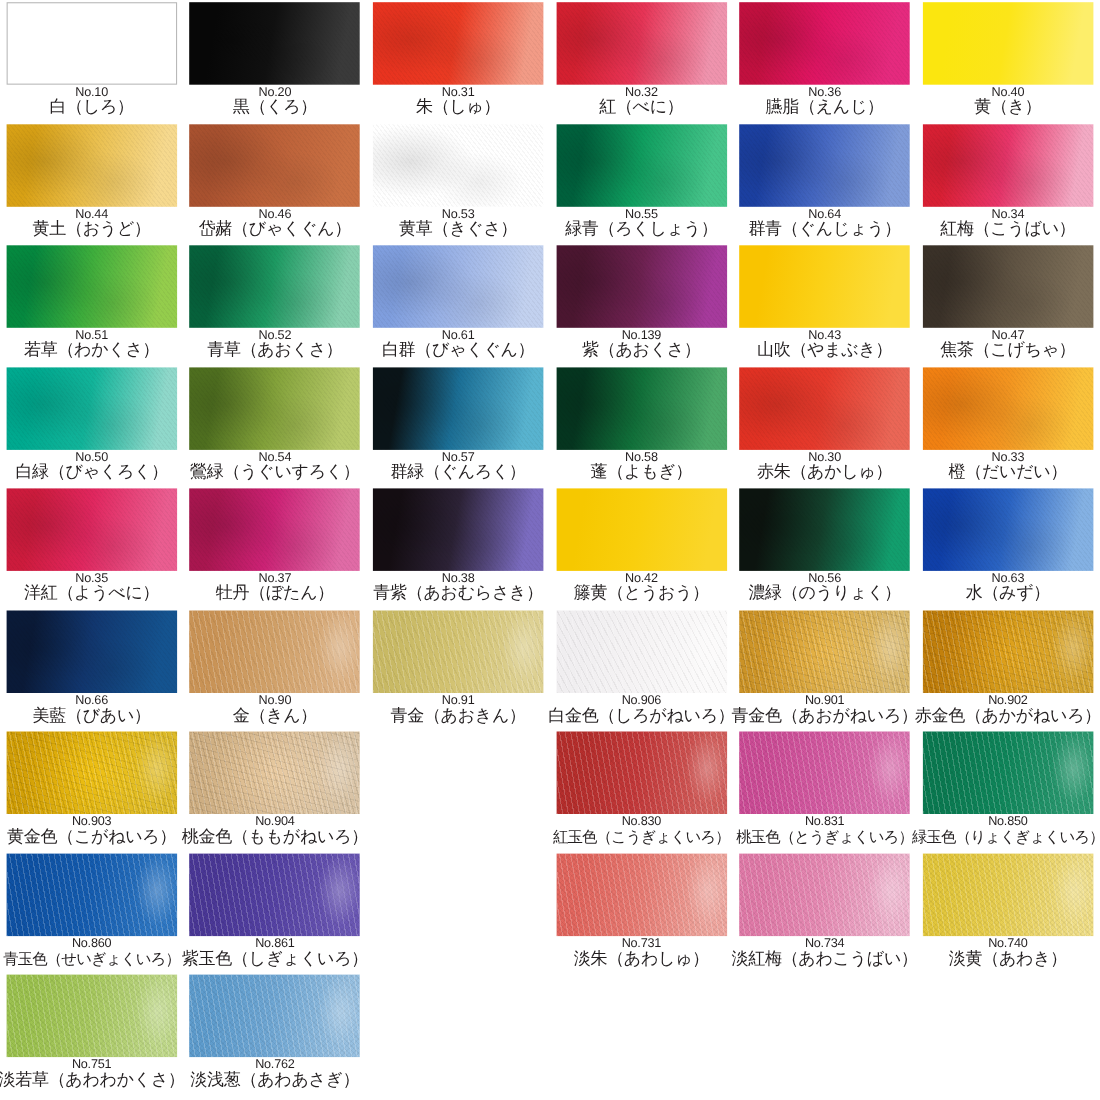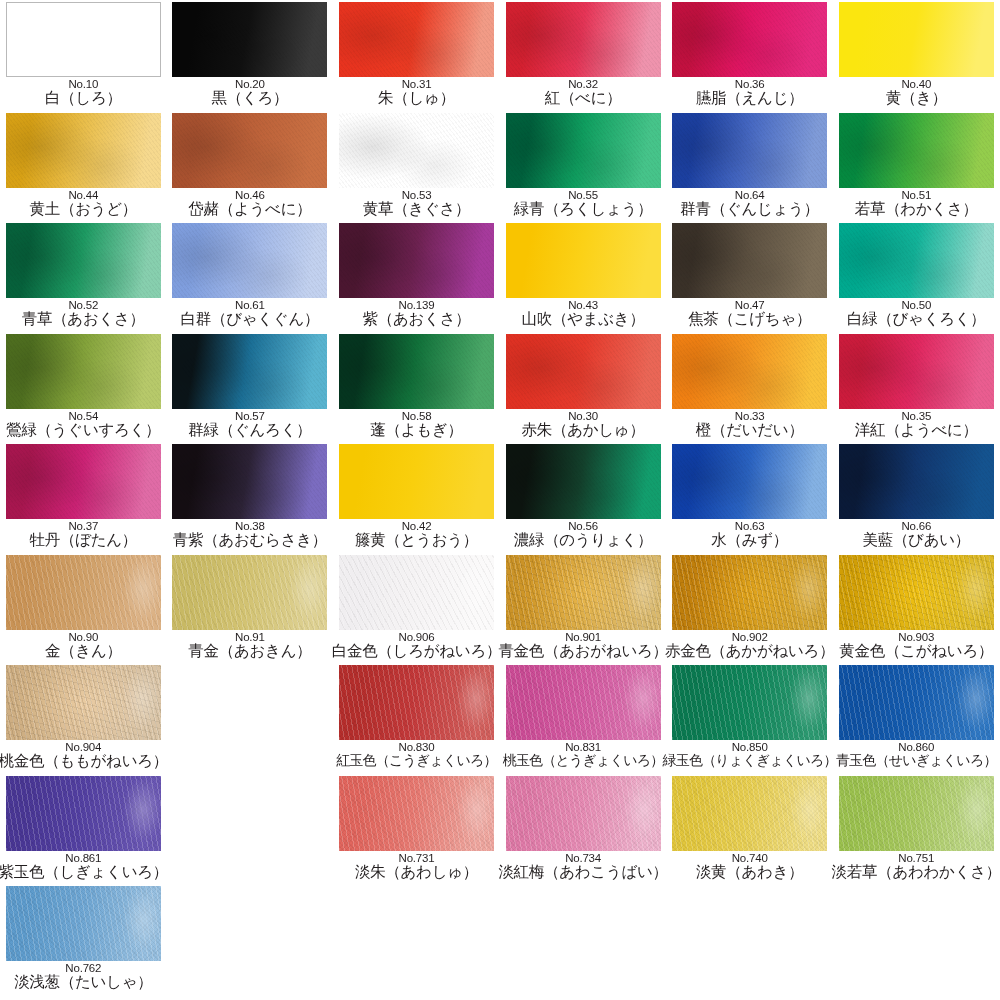--- a/index.html
+++ b/index.html
@@ -112,21 +112,21 @@
           <div class="tex" style="background: radial-gradient(60% 70% at 22% 45%, rgba(0, 0, 0, 0.22), rgba(0, 0, 0, 0) 62%), radial-gradient(40% 55% at 62% 70%, rgba(0, 0, 0, 0.12), rgba(0, 0, 0, 0) 65%), repeating-linear-gradient(52deg, rgba(0, 0, 0, 0.07) 0px, rgba(0, 0, 0, 0.07) 1px, rgba(0, 0, 0, 0) 1px, rgba(0, 0, 0, 0) 3px);"></div>
         </div>
         <div class="code">No.44</div>
         <div class="name">黄土（おうど）</div>
       </div>
       <div class="cell">
         <div class="swatch" style="background: linear-gradient(100deg, rgb(168, 81, 47) 0%, rgb(168, 81, 47) 16%, rgb(187, 96, 56) 48%, rgb(201, 112, 67) 88%, rgb(201, 112, 67) 100%);">
           <div class="tex" style="background: radial-gradient(60% 70% at 22% 45%, rgba(0, 0, 0, 0.22), rgba(0, 0, 0, 0) 62%), radial-gradient(40% 55% at 62% 70%, rgba(0, 0, 0, 0.12), rgba(0, 0, 0, 0) 65%), repeating-linear-gradient(52deg, rgba(0, 0, 0, 0.07) 0px, rgba(0, 0, 0, 0.07) 1px, rgba(0, 0, 0, 0) 1px, rgba(0, 0, 0, 0) 3px);"></div>
         </div>
         <div class="code">No.46</div>
-        <div class="name">岱赭（ようべに）</div>
+        <div class="name">岱赭（びゃくぐん）</div>
       </div>
       <div class="cell">
         <div class="swatch">
           <div class="tex" style="background: radial-gradient(60% 70% at 22% 45%, rgba(0, 0, 0, 0.22), rgba(0, 0, 0, 0) 62%), radial-gradient(40% 55% at 62% 70%, rgba(0, 0, 0, 0.12), rgba(0, 0, 0, 0) 65%), repeating-linear-gradient(52deg, rgba(0, 0, 0, 0.07) 0px, rgba(0, 0, 0, 0.07) 1px, rgba(0, 0, 0, 0) 1px, rgba(0, 0, 0, 0) 3px);"></div>
         </div>
         <div class="code">No.53</div>
         <div class="name">黄草（きぐさ）</div>
       </div>
       <div class="cell">
         <div class="swatch" style="background: linear-gradient(100deg, rgb(0, 96, 60) 0%, rgb(0, 96, 60) 16%, rgb(15, 158, 95) 48%, rgb(70, 196, 138) 88%, rgb(70, 196, 138) 100%);">
@@ -134,20 +134,27 @@
         </div>
         <div class="code">No.55</div>
         <div class="name">緑青（ろくしょう）</div>
       </div>
       <div class="cell">
         <div class="swatch" style="background: linear-gradient(100deg, rgb(27, 63, 160) 0%, rgb(27, 63, 160) 16%, rgb(70, 104, 194) 48%, rgb(127, 155, 216) 88%, rgb(127, 155, 216) 100%);">
           <div class="tex" style="background: radial-gradient(60% 70% at 22% 45%, rgba(0, 0, 0, 0.22), rgba(0, 0, 0, 0) 62%), radial-gradient(40% 55% at 62% 70%, rgba(0, 0, 0, 0.12), rgba(0, 0, 0, 0) 65%), repeating-linear-gradient(52deg, rgba(0, 0, 0, 0.07) 0px, rgba(0, 0, 0, 0.07) 1px, rgba(0, 0, 0, 0) 1px, rgba(0, 0, 0, 0) 3px);"></div>
         </div>
         <div class="code">No.64</div>
         <div class="name">群青（ぐんじょう）</div>
+      </div>
+      <div class="cell">
+        <div class="swatch" style="background: linear-gradient(100deg, rgb(216, 31, 51) 0%, rgb(216, 31, 51) 16%, rgb(232, 53, 106) 48%, rgb(243, 170, 196) 88%, rgb(243, 170, 196) 100%);">
+          <div class="tex" style="background: radial-gradient(60% 70% at 22% 45%, rgba(0, 0, 0, 0.22), rgba(0, 0, 0, 0) 62%), radial-gradient(40% 55% at 62% 70%, rgba(0, 0, 0, 0.12), rgba(0, 0, 0, 0) 65%), repeating-linear-gradient(52deg, rgba(0, 0, 0, 0.07) 0px, rgba(0, 0, 0, 0.07) 1px, rgba(0, 0, 0, 0) 1px, rgba(0, 0, 0, 0) 3px);"></div>
+        </div>
+        <div class="code">No.34</div>
+        <div class="name">紅梅（こうばい）</div>
       </div>
       <div class="cell">
         <div class="swatch" style="background: linear-gradient(100deg, rgb(5, 137, 63) 0%, rgb(5, 137, 63) 16%, rgb(63, 174, 60) 48%, rgb(148, 205, 76) 88%, rgb(148, 205, 76) 100%);">
           <div class="tex" style="background: radial-gradient(60% 70% at 22% 45%, rgba(0, 0, 0, 0.22), rgba(0, 0, 0, 0) 62%), radial-gradient(40% 55% at 62% 70%, rgba(0, 0, 0, 0.12), rgba(0, 0, 0, 0) 65%), repeating-linear-gradient(52deg, rgba(0, 0, 0, 0.07) 0px, rgba(0, 0, 0, 0.07) 1px, rgba(0, 0, 0, 0) 1px, rgba(0, 0, 0, 0) 3px);"></div>
         </div>
         <div class="code">No.51</div>
         <div class="name">若草（わかくさ）</div>
       </div>
       <div class="cell">
         <div class="swatch" style="background: linear-gradient(100deg, rgb(6, 97, 59) 0%, rgb(6, 97, 59) 16%, rgb(29, 154, 98) 48%, rgb(135, 207, 174) 88%, rgb(135, 207, 174) 100%);">
@@ -408,21 +415,21 @@
         </div>
         <div class="code">No.751</div>
         <div class="name">淡若草（あわわかくさ）</div>
       </div>
       <div class="cell">
         <div class="swatch" style="background: linear-gradient(100deg, rgb(94, 156, 205) 0%, rgb(94, 156, 205) 16%, rgb(111, 167, 212) 48%, rgb(151, 192, 225) 88%, rgb(151, 192, 225) 100%);">
           <div class="tex" style="background: repeating-linear-gradient(45deg, rgba(0, 0, 0, 0.1) 0px, rgba(0, 0, 0, 0.1) 1px, rgba(0, 0, 0, 0) 1px, rgba(0, 0, 0, 0) 3px), repeating-linear-gradient(-45deg, rgba(0, 0, 0, 0.08) 0px, rgba(0, 0, 0, 0.08) 1px, rgba(0, 0, 0, 0) 1px, rgba(0, 0, 0, 0) 3px);"></div>
           <div class="tex2" style="background: repeating-linear-gradient(80deg, rgba(255, 255, 255, 0.55) 0px, rgba(255, 255, 255, 0.55) 1px, rgba(255, 255, 255, 0) 1px, rgba(255, 255, 255, 0) 5px), radial-gradient(18% 60% at 88% 45%, rgba(255, 255, 255, 0.75), rgba(255, 255, 255, 0) 70%);"></div>
         </div>
         <div class="code">No.762</div>
-        <div class="name">淡浅葱（たいしゃ）</div>
+        <div class="name">淡浅葱（あわあさぎ）</div>
       </div>
       <div class="cell empty">
         <div class="swatch" style="background: linear-gradient(100deg, rgb(255, 255, 255) 0%, rgb(255, 255, 255) 16%, rgb(255, 255, 255) 48%, rgb(255, 255, 255) 88%, rgb(255, 255, 255) 100%);"></div>
         <div class="code"></div>
         <div class="name"></div>
       </div>
     </div>
 </div>
 
 </body></html>

